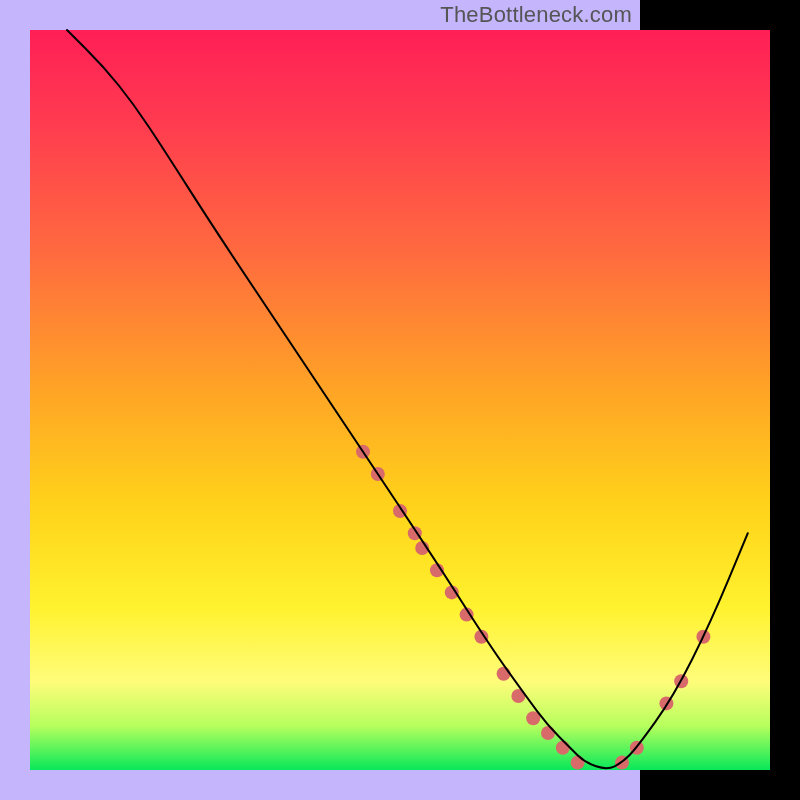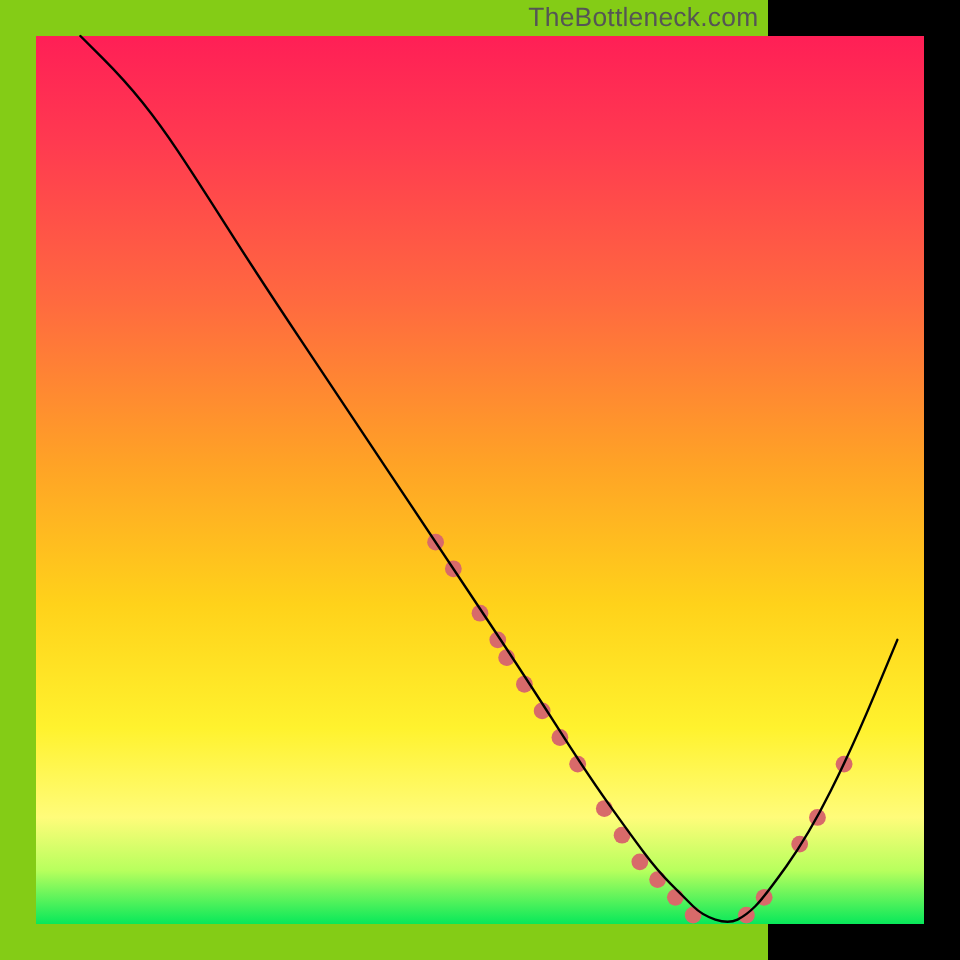--- a/index.html
+++ b/index.html
@@ -8,21 +8,21 @@
     background: #000;
     width: 800px;
     height: 800px;
     overflow: hidden;
     font-family: Arial, Helvetica, sans-serif;
   }
   .stage {
     position: relative;
     width: 640px;
     height: 800px;
-    background: #84cc16;
+    background: #c4b5fd;
     text-align: right;
   }
   .watermark {
     position: absolute;
     top: 2px;
     right: 8px;
     color: #555;
     font-size: 22px;
     font-weight: 400;
     letter-spacing: 0.2px;

